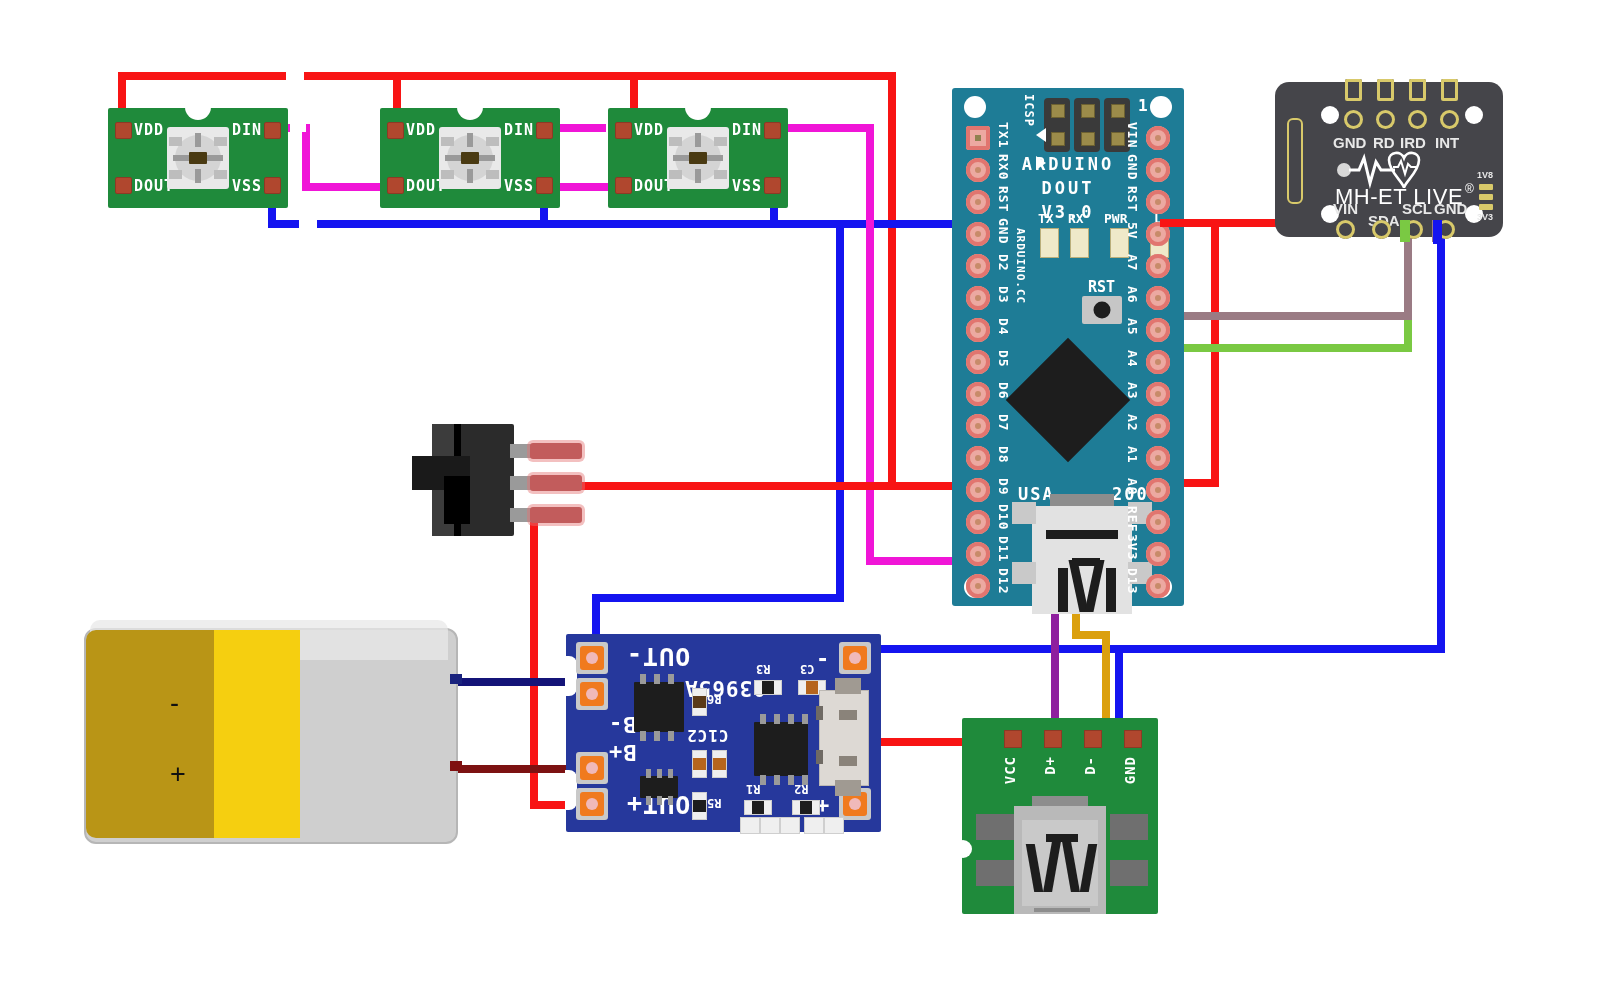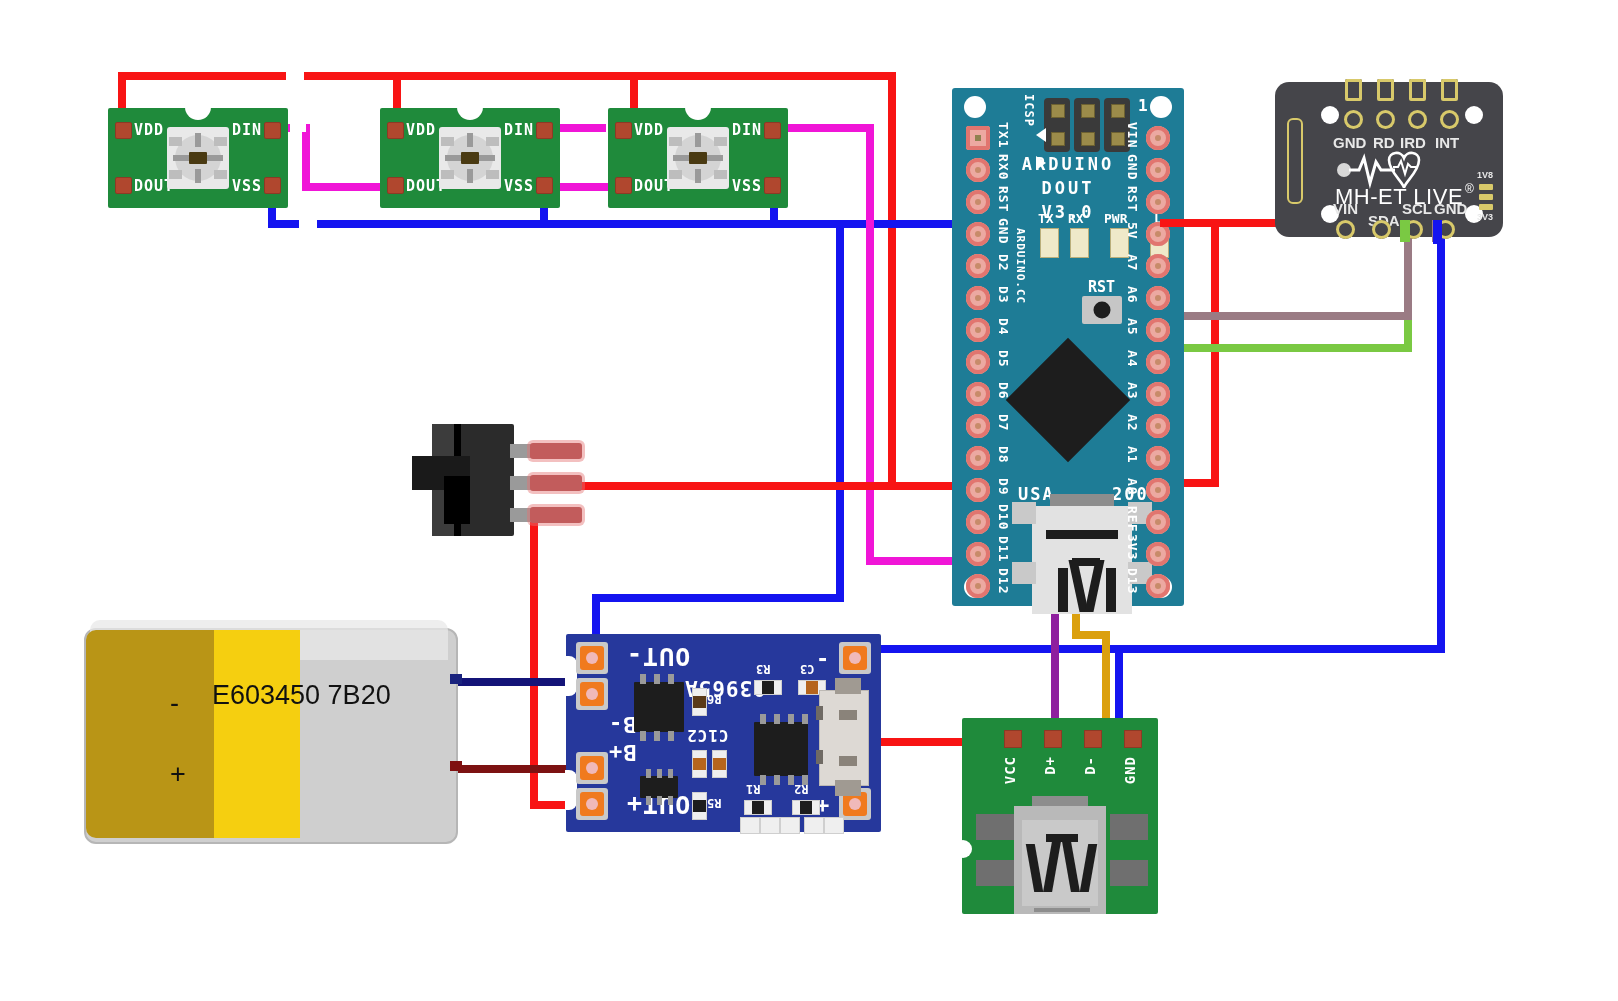--- a/index.html
+++ b/index.html
@@ -444,21 +444,20 @@
   <div id="bat">
     <div class="body"></div>
     <div class="shine"></div>
     <div class="goldA"></div>
     <div class="goldB"></div>
     <div class="tabn" style="top:60px;"></div>
     <div class="tabp" style="top:147px;"></div>
     <div class="sgn" style="top:74px;">-</div>
     <div class="sgn" style="top:145px;">+</div>
     <div class="txt">
-      <div>E603450 7B20</div>
     </div>
   </div>
 
   <div id="tp">
     <div class="notch" style="top:22px;"></div>
     <div class="notch" style="top:136px;"></div>
 
     <div class="pad" style="left:10px;top:8px;">
         <i>
           <b></b>

